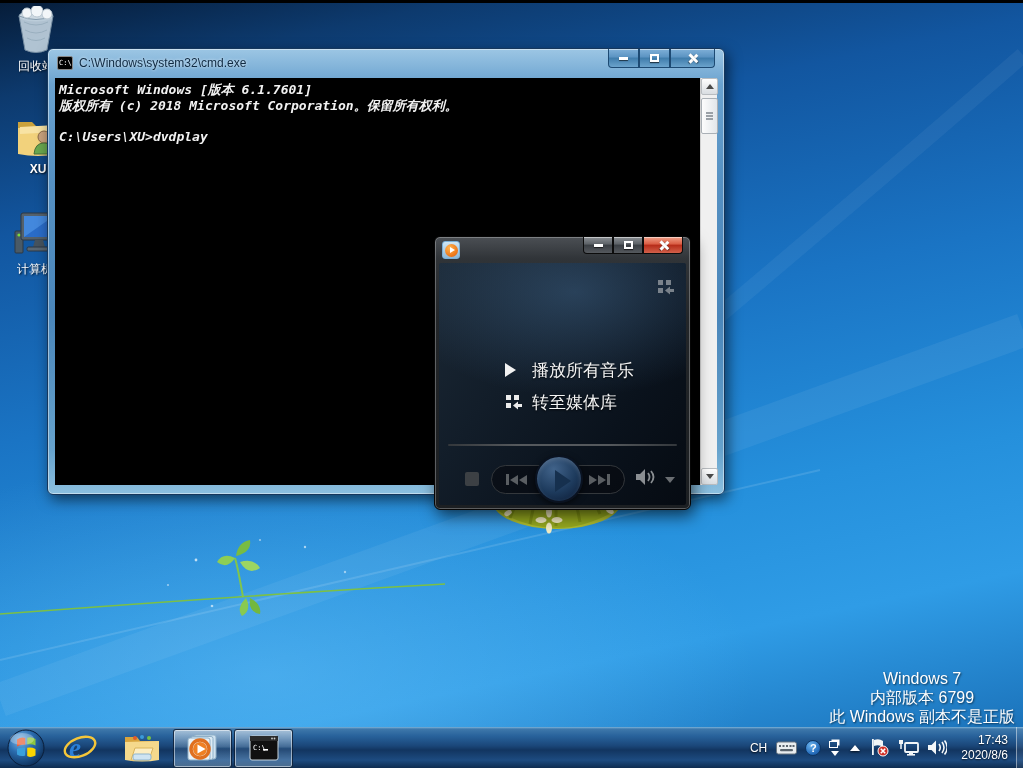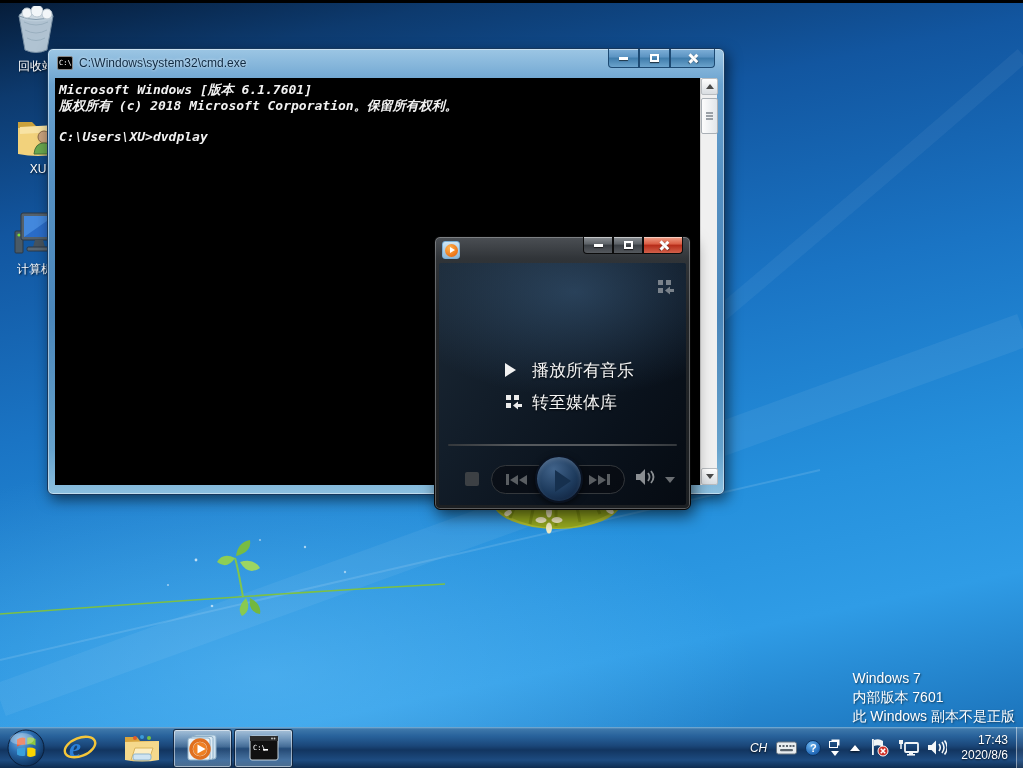--- a/index.html
+++ b/index.html
@@ -11,22 +11,22 @@
       linear-gradient(168deg, #061c38 0%, #0d3a6e 10%, #1256a0 24%, #1a74c4 45%, #2590dc 66%, #2f9ce6 80%, #1e78c0 94%, #1462a6 100%);
   }
   .top-strip { position:absolute; left:0; top:0; width:100%; height:3px; background:#000; z-index:2; }
 
   
   .desk-icon { position:absolute; width:64px; text-align:center; z-index:3; cursor:default; }
   .desk-icon .glyph { display:block; margin:0 auto; }
   .desk-icon .lbl { margin-top:2px; font-size:12px; color:#fff; text-shadow:1px 1px 2px rgba(0,0,0,.85); }
 
   
-  .watermark { position:absolute; right:8px; top:669px; text-align:left; z-index:3;
-    color:#fff; font-size:14px; line-height:19px; text-shadow:1px 1px 2px rgba(0,0,0,.55); }
+  .watermark { position:absolute; right:8px; top:669px; text-align:center; z-index:3;
+    color:#fff; font-size:16px; line-height:19px; text-shadow:1px 1px 2px rgba(0,0,0,.55); }
 
   
   .cmd-window { position:absolute; left:47px; top:48px; width:678px; height:447px; z-index:10;
     border-radius:6px; border:1px solid #16375c;
     background: linear-gradient(180deg,#9cc6e4 0%,#6aa2cf 8%,#5590c2 30%,#4a86ba 60%,#66a2cc 90%,#8cc0e0 100%);
     box-shadow: inset 0 0 0 1px rgba(255,255,255,.45), 3px 5px 14px rgba(0,0,0,.55); }
   .cmd-titlebar { position:relative; height:28px; display:flex; align-items:center; padding-left:9px; }
   .cmd-titlebar .t-icon { width:16px; height:14px; background:#000; border:1px solid #888; border-radius:2px;
     color:#fff; font-family:"DejaVu Sans Mono",monospace; font-size:7px; line-height:12px; text-align:left; padding-left:1px; }
   .cmd-titlebar .t-text { margin-left:6px; font-size:12px; color:#102a42; text-shadow:0 0 3px rgba(255,255,255,.8); }
@@ -108,21 +108,21 @@
   
   .taskbar { position:absolute; left:0; bottom:0; width:100%; height:41px; z-index:30;
     background:linear-gradient(180deg,#7db3d9 0,#3e78ab 2px,#28629b 9px,#1a4678 19px,#123560 23px,#1d4b80 33px,#0e2c50 41px);
     display:flex; align-items:center; }
   .start-orb { width:42px; height:38px; margin:0 2px 0 5px; display:flex; align-items:center; justify-content:center; cursor:pointer; }
   .tb-btn { width:62px; height:39px; margin-top:1px; display:flex; align-items:center; justify-content:center; cursor:pointer; }
   .tb-btn.running { width:59px; border-radius:3px; border:1px solid rgba(10,30,55,.9); margin-right:2px;
     background:linear-gradient(180deg,rgba(255,255,255,.55),rgba(200,230,250,.25) 45%,rgba(120,170,215,.18) 50%,rgba(190,225,250,.35));
     box-shadow:inset 0 0 0 1px rgba(255,255,255,.5); }
   .tray { position:absolute; right:0; top:0; height:41px; display:flex; align-items:center; }
-  .tray .lang { color:#fff; font-size:12px; text-shadow:0 1px 2px rgba(0,0,0,.8); margin-right:9px; cursor:pointer;font-style:italic; }
+  .tray .lang { color:#fff; font-size:12px; text-shadow:0 1px 2px rgba(0,0,0,.8); margin-right:9px; cursor:pointer; }
   .tray-ic { margin-right:8px; cursor:pointer; display:flex; align-items:center; justify-content:center; }
   .help-orb { width:16px; height:16px; border-radius:50%; background:radial-gradient(circle at 35% 30%, #6cb4ee, #2a72c0 60%, #134a8e 100%);
     border:1px solid #0c3564; color:#fff; font-size:11px; font-weight:bold; text-align:center; line-height:15px; }
   .restack { display:flex; flex-direction:column; align-items:center; margin-right:10px; cursor:pointer; }
   .restack .win { width:9px; height:7px; border:1.5px solid #fff; box-shadow:2px -2px 0 -0.5px #fff; margin:2px 2px 3px 0; }
   .caret-d { width:0;height:0;border-left:4px solid transparent;border-right:4px solid transparent;border-top:5px solid #fff; }
   .caret-u { width:0;height:0;border-left:5px solid transparent;border-right:5px solid transparent;border-bottom:6px solid #fff;
     filter:drop-shadow(0 1px 1px rgba(0,0,0,.7)); margin-right:10px; cursor:pointer; }
   .clock { text-align:right; color:#fff; font-size:12px; line-height:15px; text-shadow:0 1px 2px rgba(0,0,0,.8);
     margin:0 8px 0 6px; cursor:default; }
@@ -177,21 +177,21 @@
       <path d="M12,16 Q24,22 36,16 M13,24 Q24,30 35,24 M15,32 Q24,37 33,32" stroke="#93aaba" fill="none" opacity="0.8"></path>
       <g fill="#f2f6f9" stroke="#b9c6d0">
         <circle cx="15" cy="7" r="5"></circle>
           <circle cx="25" cy="5" r="6"></circle>
           <circle cx="35" cy="8" r="5"></circle>
       </g>
     </svg>
     <div class="lbl">回收站</div>
   </div>
 
-  <div class="desk-icon" style="left:6px; top:112px;">
+  <div class="desk-icon" style="left:6px; top:112px;font-weight:bold;">
     <svg class="glyph" width="48" height="48" viewBox="0 0 48 48">
       <path d="M4,10 L18,10 L22,14 L44,14 L44,42 L4,42 z" fill="#caa23c"></path>
       <path d="M4,16 L44,14 L44,42 Q24,46 4,42 z" fill="#f2d27c"></path>
       <path d="M6,15 L42,13 L42,20 L6,22 z" fill="#f8e3a4"></path>
       <circle cx="30" cy="25" r="6" fill="#caa37e" stroke="#8a6a48"></circle>
       <path d="M20,42 Q21,31 30,31 Q39,31 40,42 z" fill="#6aa84f" stroke="#47703a"></path>
     </svg>
     <div class="lbl">XU</div>
   </div>
 
@@ -203,21 +203,21 @@
       <rect x="13" y="9" width="30" height="21" fill="#2a6cc8"></rect>
       <path d="M13,9 L43,9 L13,30 z" fill="#4a90e2" opacity="0.8"></path>
       <path d="M24,33 L32,33 L34,40 L22,40 z" fill="#46535e"></path>
       <rect x="16" y="40" width="24" height="4" rx="1.5" fill="#5a6772" stroke="#2c3844"></rect>
     </svg>
     <div class="lbl">计算机</div>
   </div>
 
   <div class="watermark">
     <div>Windows 7</div>
-    <div>内部版本 7601</div>
+    <div>内部版本 6799</div>
     <div>此 Windows 副本不是正版</div>
   </div>
 
   <div class="cmd-window">
     <div class="cmd-titlebar">
       <div class="t-icon">C:\</div>
       <div class="t-text">C:\Windows\system32\cmd.exe</div>
       <div class="capbtns">
         <div class="capbtn">
             <span class="glyph-min"></span>

